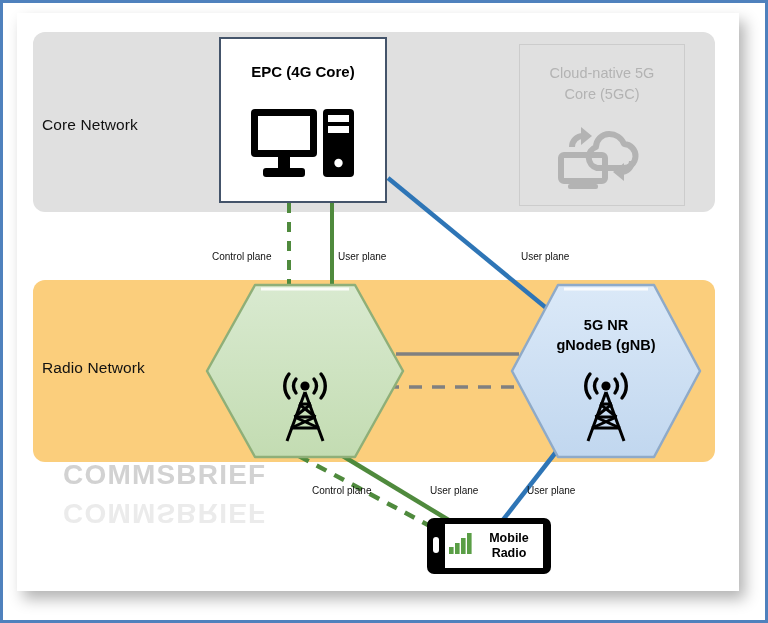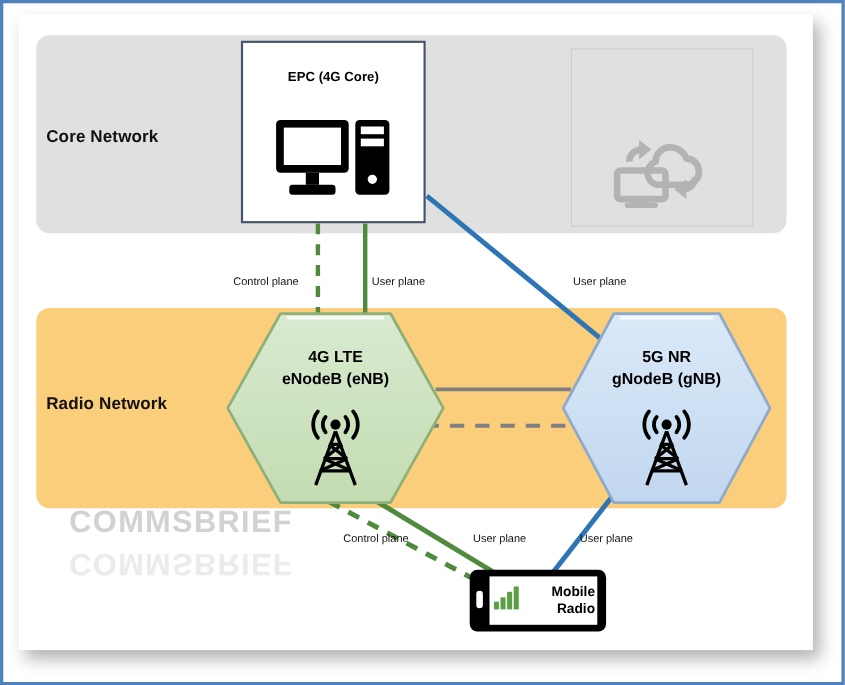--- a/index.html
+++ b/index.html
@@ -48,21 +48,21 @@
     width: 682px; height: 180px;
     background: #e0e0e0;
   }
   #radio-band {
     left: 33px; top: 280px;
     width: 682px; height: 182px;
     background: #fbce7c;
   }
   .band-label {
     position: absolute;
-    font-weight: bold;
+    font-weight: normal;
     font-size: 15.5px;
     color: #111111;
     letter-spacing: 0.1px;
     white-space: nowrap;
   }
   #core-band-label { left: 42px; top: 116px; }
   #radio-band-label { left: 42px; top: 359px; text-align: right; }
 
   
   #links {
@@ -80,21 +80,21 @@
     background: #ffffff;
     border: 2px solid #44546a;
     box-sizing: border-box;
   }
   #epc-title {
     position: absolute;
     left: 0; top: 24px;
     width: 100%;
     text-align: center;
     font-weight: bold;
-    font-size: 12px;
+    font-size: 15px;
     color: #000000;
   }
   #epc-icon {
     position: absolute;
     left: 50%; top: 66px;
     transform: translateX(-50%);
   }
 
   
   #fivegc-box {
@@ -180,21 +180,21 @@
   #phone-speaker {
     position: absolute;
     left: 6px; top: 19px;
     width: 6px; height: 16px;
     background: #ffffff;
     border-radius: 3px;
   }
   #phone-signal { flex: 0 0 auto; margin-left: 3px; }
   #phone-text {
     flex: 1 1 auto;
-    text-align: right;
+    text-align: center;
     font-weight: bold;
     font-size: 12.5px;
     line-height: 15px;
     color: #000000;
     padding-right: 2px;
   }
 
   
   .watermark {
     position: absolute;
@@ -262,20 +262,24 @@
 
         <rect x="74" y="4" width="31" height="68" rx="4" fill="#000000"></rect>
         <rect x="79" y="10" width="21" height="7" fill="#ffffff"></rect>
         <rect x="79" y="21" width="21" height="7" fill="#ffffff"></rect>
         <circle cx="89.5" cy="58" r="4.2" fill="#ffffff"></circle>
       </svg>
     </div>
   </div>
 
   <div id="fivegc-box">
+    <div id="fivegc-title">
+      <span>Cloud-native 5G</span><br>
+      <span>Core (5GC)</span>
+    </div>
     <div id="fivegc-icon">
       <svg width="96" height="72" viewBox="0 0 96 72" xmlns="http://www.w3.org/2000/svg">
 
         <path d="M42 30 a13 13 0 0 1 13 -13 a16 16 0 0 1 15 10 a12 12 0 0 1 -1 24 h-26 a11 11 0 0 1 -1 -21 z" fill="none" stroke="#b3b3b3" stroke-width="6" stroke-linejoin="round"></path>
 
         <rect x="7" y="38" width="44" height="26" rx="3" fill="none" stroke="#b3b3b3" stroke-width="6"></rect>
         <rect x="22" y="64" width="14" height="5" fill="#b3b3b3"></rect>
         <rect x="14" y="67" width="30" height="5" rx="2" fill="#b3b3b3"></rect>
 
         <path d="M18 30 a11 11 0 0 1 11 -11 h4" fill="none" stroke="#b3b3b3" stroke-width="6" stroke-linecap="butt"></path>
@@ -291,24 +295,20 @@
     <svg width="200" height="180" viewBox="0 0 200 180" xmlns="http://www.w3.org/2000/svg">
       <defs>
         <linearGradient id="enbGrad" x1="0" y1="0" x2="0" y2="1">
           <stop offset="0%" stop-color="#d9ead0"></stop>
           <stop offset="100%" stop-color="#c3dcb2"></stop>
         </linearGradient>
       </defs>
       <polygon points="50,4 150,4 198,90 150,176 50,176 2,90" fill="url(#enbGrad)" stroke="#8faf78" stroke-width="2.5" stroke-linejoin="round"></polygon>
       <polyline points="56,8 144,8" fill="none" stroke="#ffffff" stroke-width="3" opacity="0.85"></polyline>
     </svg>
-    <div class="hex-label" id="enb-label">
-      <span>4G LTE</span><br>
-      <span>eNodeB (eNB)</span>
-    </div>
     <div class="hex-tower">
       <svg width="80" height="72" viewBox="0 0 80 72" xmlns="http://www.w3.org/2000/svg">
         <g fill="none" stroke="#000000" stroke-width="3.4" stroke-linecap="round">
           <path d="M31 22 a11 11 0 0 1 0 -14"></path>
           <path d="M49 8 a11 11 0 0 1 0 14"></path>
           <path d="M24 27 a19 19 0 0 1 0 -24"></path>
           <path d="M56 3 a19 19 0 0 1 0 24"></path>
         </g>
         <circle cx="40" cy="15" r="4.6" fill="#000000"></circle>
         <g fill="none" stroke="#000000" stroke-width="3" stroke-linejoin="round">

